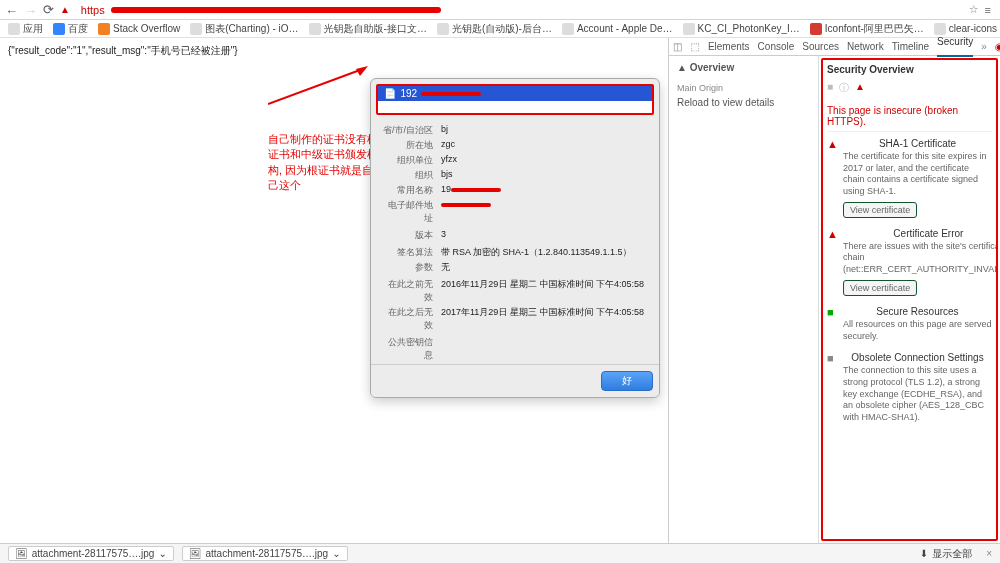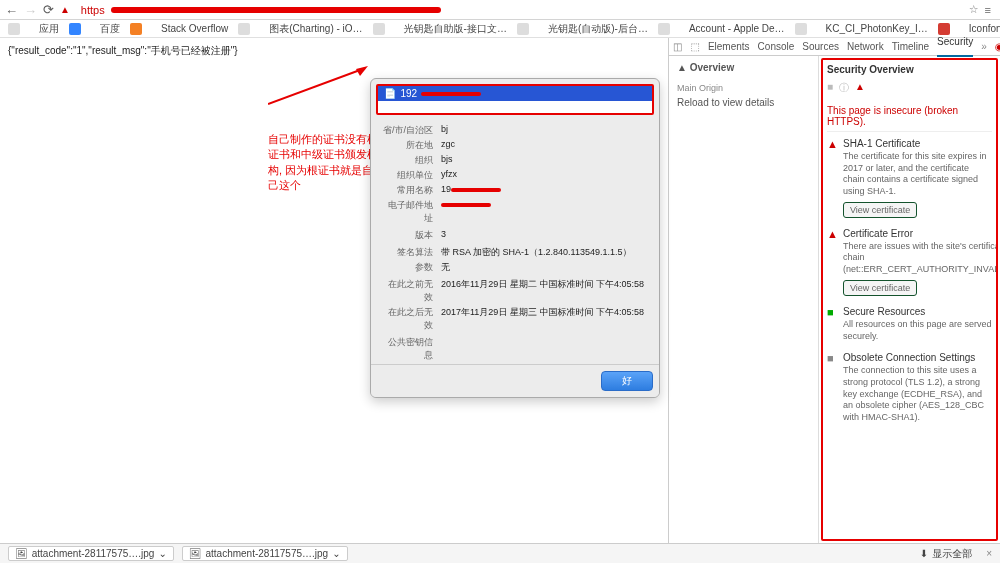--- a/index.html
+++ b/index.html
@@ -8,21 +8,21 @@
 .browser-top { height: 20px; display: flex; align-items: center; padding: 0 5px; border-bottom: 1px solid #d4d4d4; gap: 6px; }
 .nav-arrow { color: #5a5a5a; font-size: 13px; }
 .url-bar { flex: 1; display: flex; align-items: center; gap: 4px; }
 .lock-warn { color: #c00; font-size: 10px; }
 .url-text { color: #c00; font-size: 11px; padding-left: 7px; }
 .url-redact { height: 6px; flex: 1; max-width: 330px; background: #e60000; border-radius: 3px; margin-left: 2px; }
 .star { margin-left: auto; color: #888; }
 .menu-icon { color: #666; margin-right: 4px; }
 
 .bookmarks { height: 18px; display: flex; align-items: center; padding: 0 8px; gap: 10px; border-bottom: 1px solid #e0e0e0; font-size: 10px; color: #444; }
-.bm-item { display: flex; align-items: center; gap: 19px; white-space: nowrap; }
+.bm-item { display: flex; align-items: center; gap: 3px; white-space: nowrap; }
 .bm-icon { width: 12px; height: 12px; background: #ddd; border-radius: 2px; display: inline-block; }
 
 .main-area { position: relative; height: 505px; display: flex; }
 .content-left { width: 668px; padding: 6px 8px; font-family: monospace; font-size: 10px; color: #222; position: relative; }
 .json-text { white-space: pre; }
 
 .annotation-arrow { position: absolute; left: 268px; top: 28px; width: 100px; height: 40px; }
 .annotation-arrow svg { width: 100%; height: 100%; }
 .annotation-text { position: absolute; left: 268px; top: 94px; color: #e60000; font-size: 11px; line-height: 1.4; font-family: sans-serif; width: 110px; }
 
@@ -54,21 +54,21 @@
 .sec-icons { display: flex; gap: 6px; margin-bottom: 6px; font-size: 10px; }
 .sec-icons span { color: #bbb; }
 .sec-icons .warn { color: #c00; }
 .sec-insecure { color: #c00; font-size: 10px; padding: 4px 0; border-bottom: 1px solid #eee; margin-bottom: 6px; }
 .sec-section { display: flex; gap: 8px; margin-bottom: 10px; }
 .sec-marker { width: 8px; flex-shrink: 0; }
 .sec-marker.red { color: #c00; }
 .sec-marker.green { color: #0a0; }
 .sec-marker.gray { color: #888; }
 .sec-content { flex: 1; font-size: 9px; color: #444; }
-.sec-content-title { font-weight: 400; color: #333; margin-bottom: 2px; font-size: 10px; }
+.sec-content-title { font-weight: 400; color: #333; margin-bottom: 2px; font-size: 10px; text-align: center; }
 .sec-desc { color: #666; line-height: 1.3; }
 .view-cert { margin-top: 4px; padding: 2px 6px; border: 1px solid #14532d; background: #f5f5f5; border-radius: 3px; font-size: 9px; color: #666; display: inline-block; }
 
 .downloads { position: absolute; bottom: 0; left: 0; right: 0; height: 20px; border-top: 1px solid #ccc; background: #f5f5f5; display: flex; align-items: center; padding: 0 8px; font-size: 10px; color: #444; gap: 8px; }
 .dl-item { display: flex; align-items: center; gap: 4px; border: 1px solid #ccc; padding: 1px 6px; border-radius: 2px; background: #fff; }
 .dl-show { margin-left: auto; display: flex; align-items: center; gap: 4px; }
 </style>
 </head>
 <body>
 
@@ -154,26 +154,26 @@
       <div class="cert-body" id="cert-body">
           <div class="cert-row">
             <div class="cert-label">省/市/自治区</div>
             <div class="cert-val">bj</div>
           </div>
           <div class="cert-row">
             <div class="cert-label">所在地</div>
             <div class="cert-val">zgc</div>
           </div>
           <div class="cert-row">
+            <div class="cert-label">组织单位</div>
+            <div class="cert-val">yfzx</div>
+          </div>
+          <div class="cert-row">
             <div class="cert-label">组织</div>
             <div class="cert-val">bjs</div>
-          </div>
-          <div class="cert-row">
-            <div class="cert-label">组织单位</div>
-            <div class="cert-val">yfzx</div>
           </div>
           <div class="cert-row">
             <div class="cert-label">常用名称</div>
             <div class="cert-val">19<span class="redact"></span></div>
           </div>
           <div class="cert-row">
             <div class="cert-label">电子邮件地址</div>
             <div class="cert-val"><span class="redact"></span></div>
           </div>
           <div class="cert-row">

